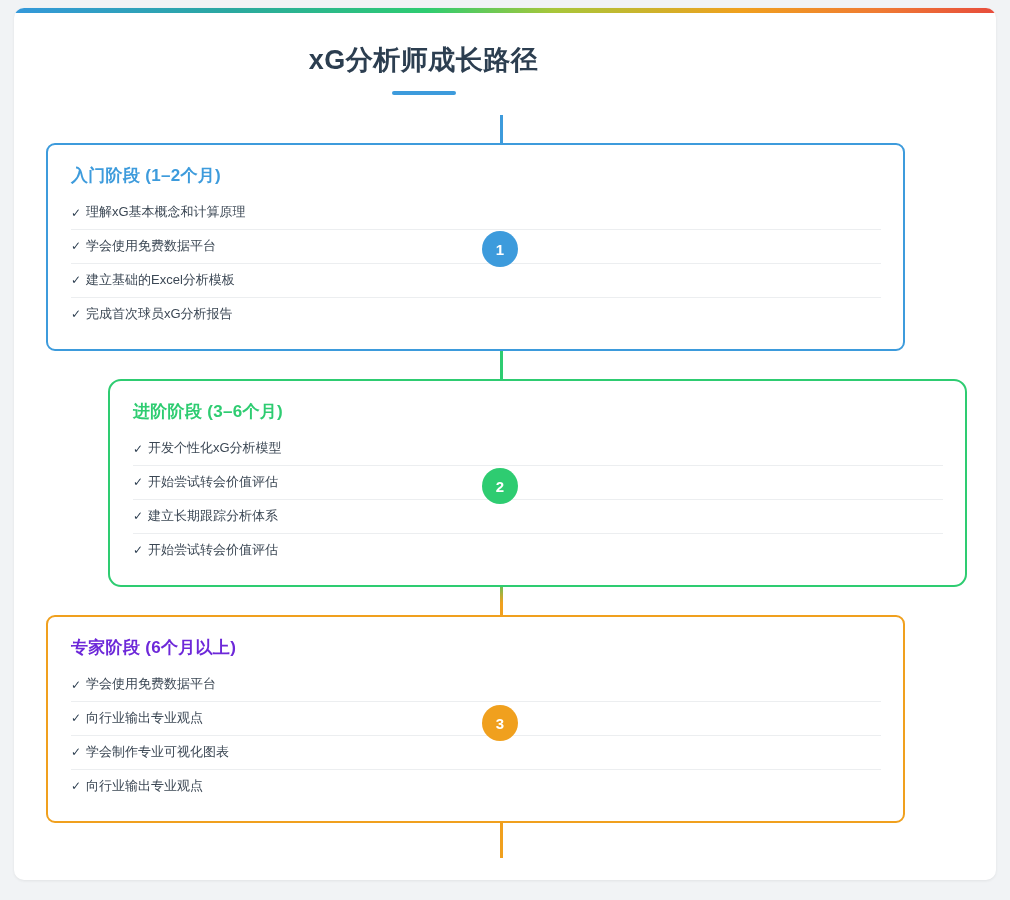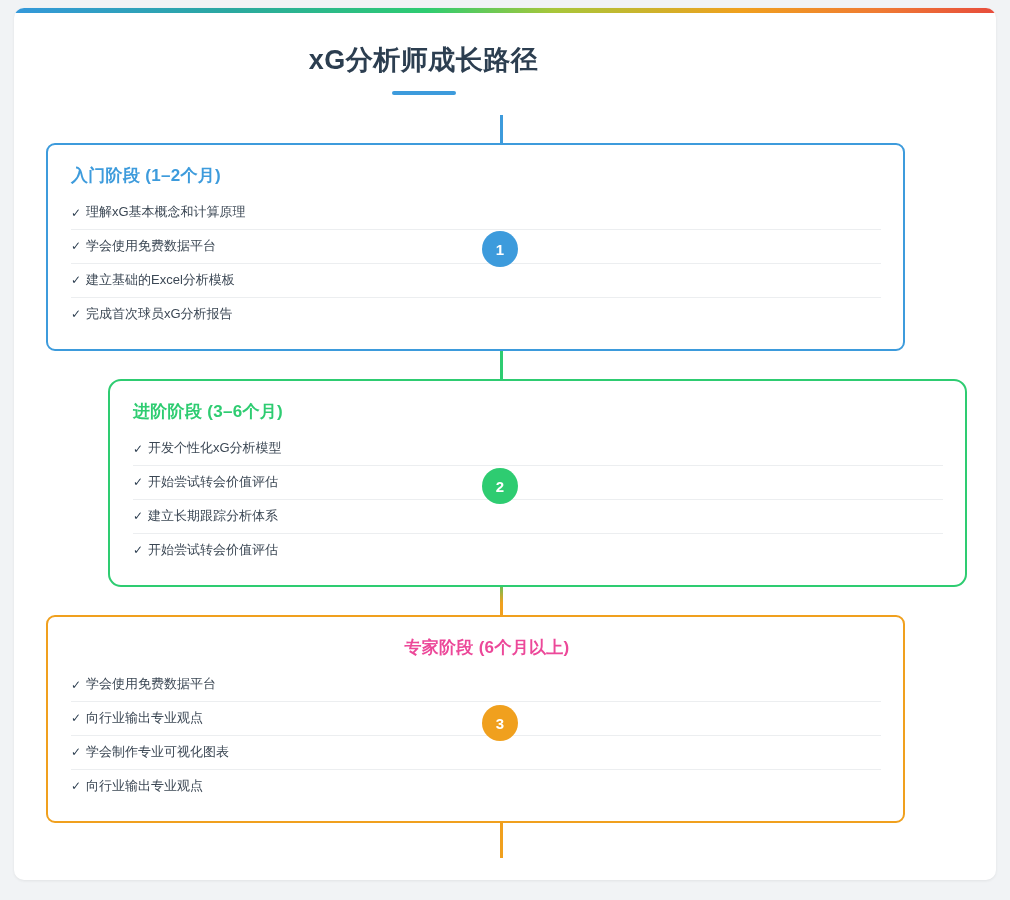--- a/index.html
+++ b/index.html
@@ -109,21 +109,21 @@
   .stage-head {
     margin: 0;
     padding: 20px 0 0 23px;
     font-size: 17px;
     font-weight: bold;
     line-height: 1.3;
     letter-spacing: 0.3px;
   }
   .stage-1 .stage-head { color: #3d9bdc; }
   .stage-2 .stage-head { color: #2ecc71; }
-  .stage-3 .stage-head { color: #ec4899; text-align: center; }
+  .stage-3 .stage-head { color: #6d28d9; }
 
   .task-list {
     list-style: none;
     margin: 9px 0 0 0;
     padding: 0 22px 0 23px;
   }
   .task-item {
     position: relative;
     font-size: 13px;
     color: #3b4754;

